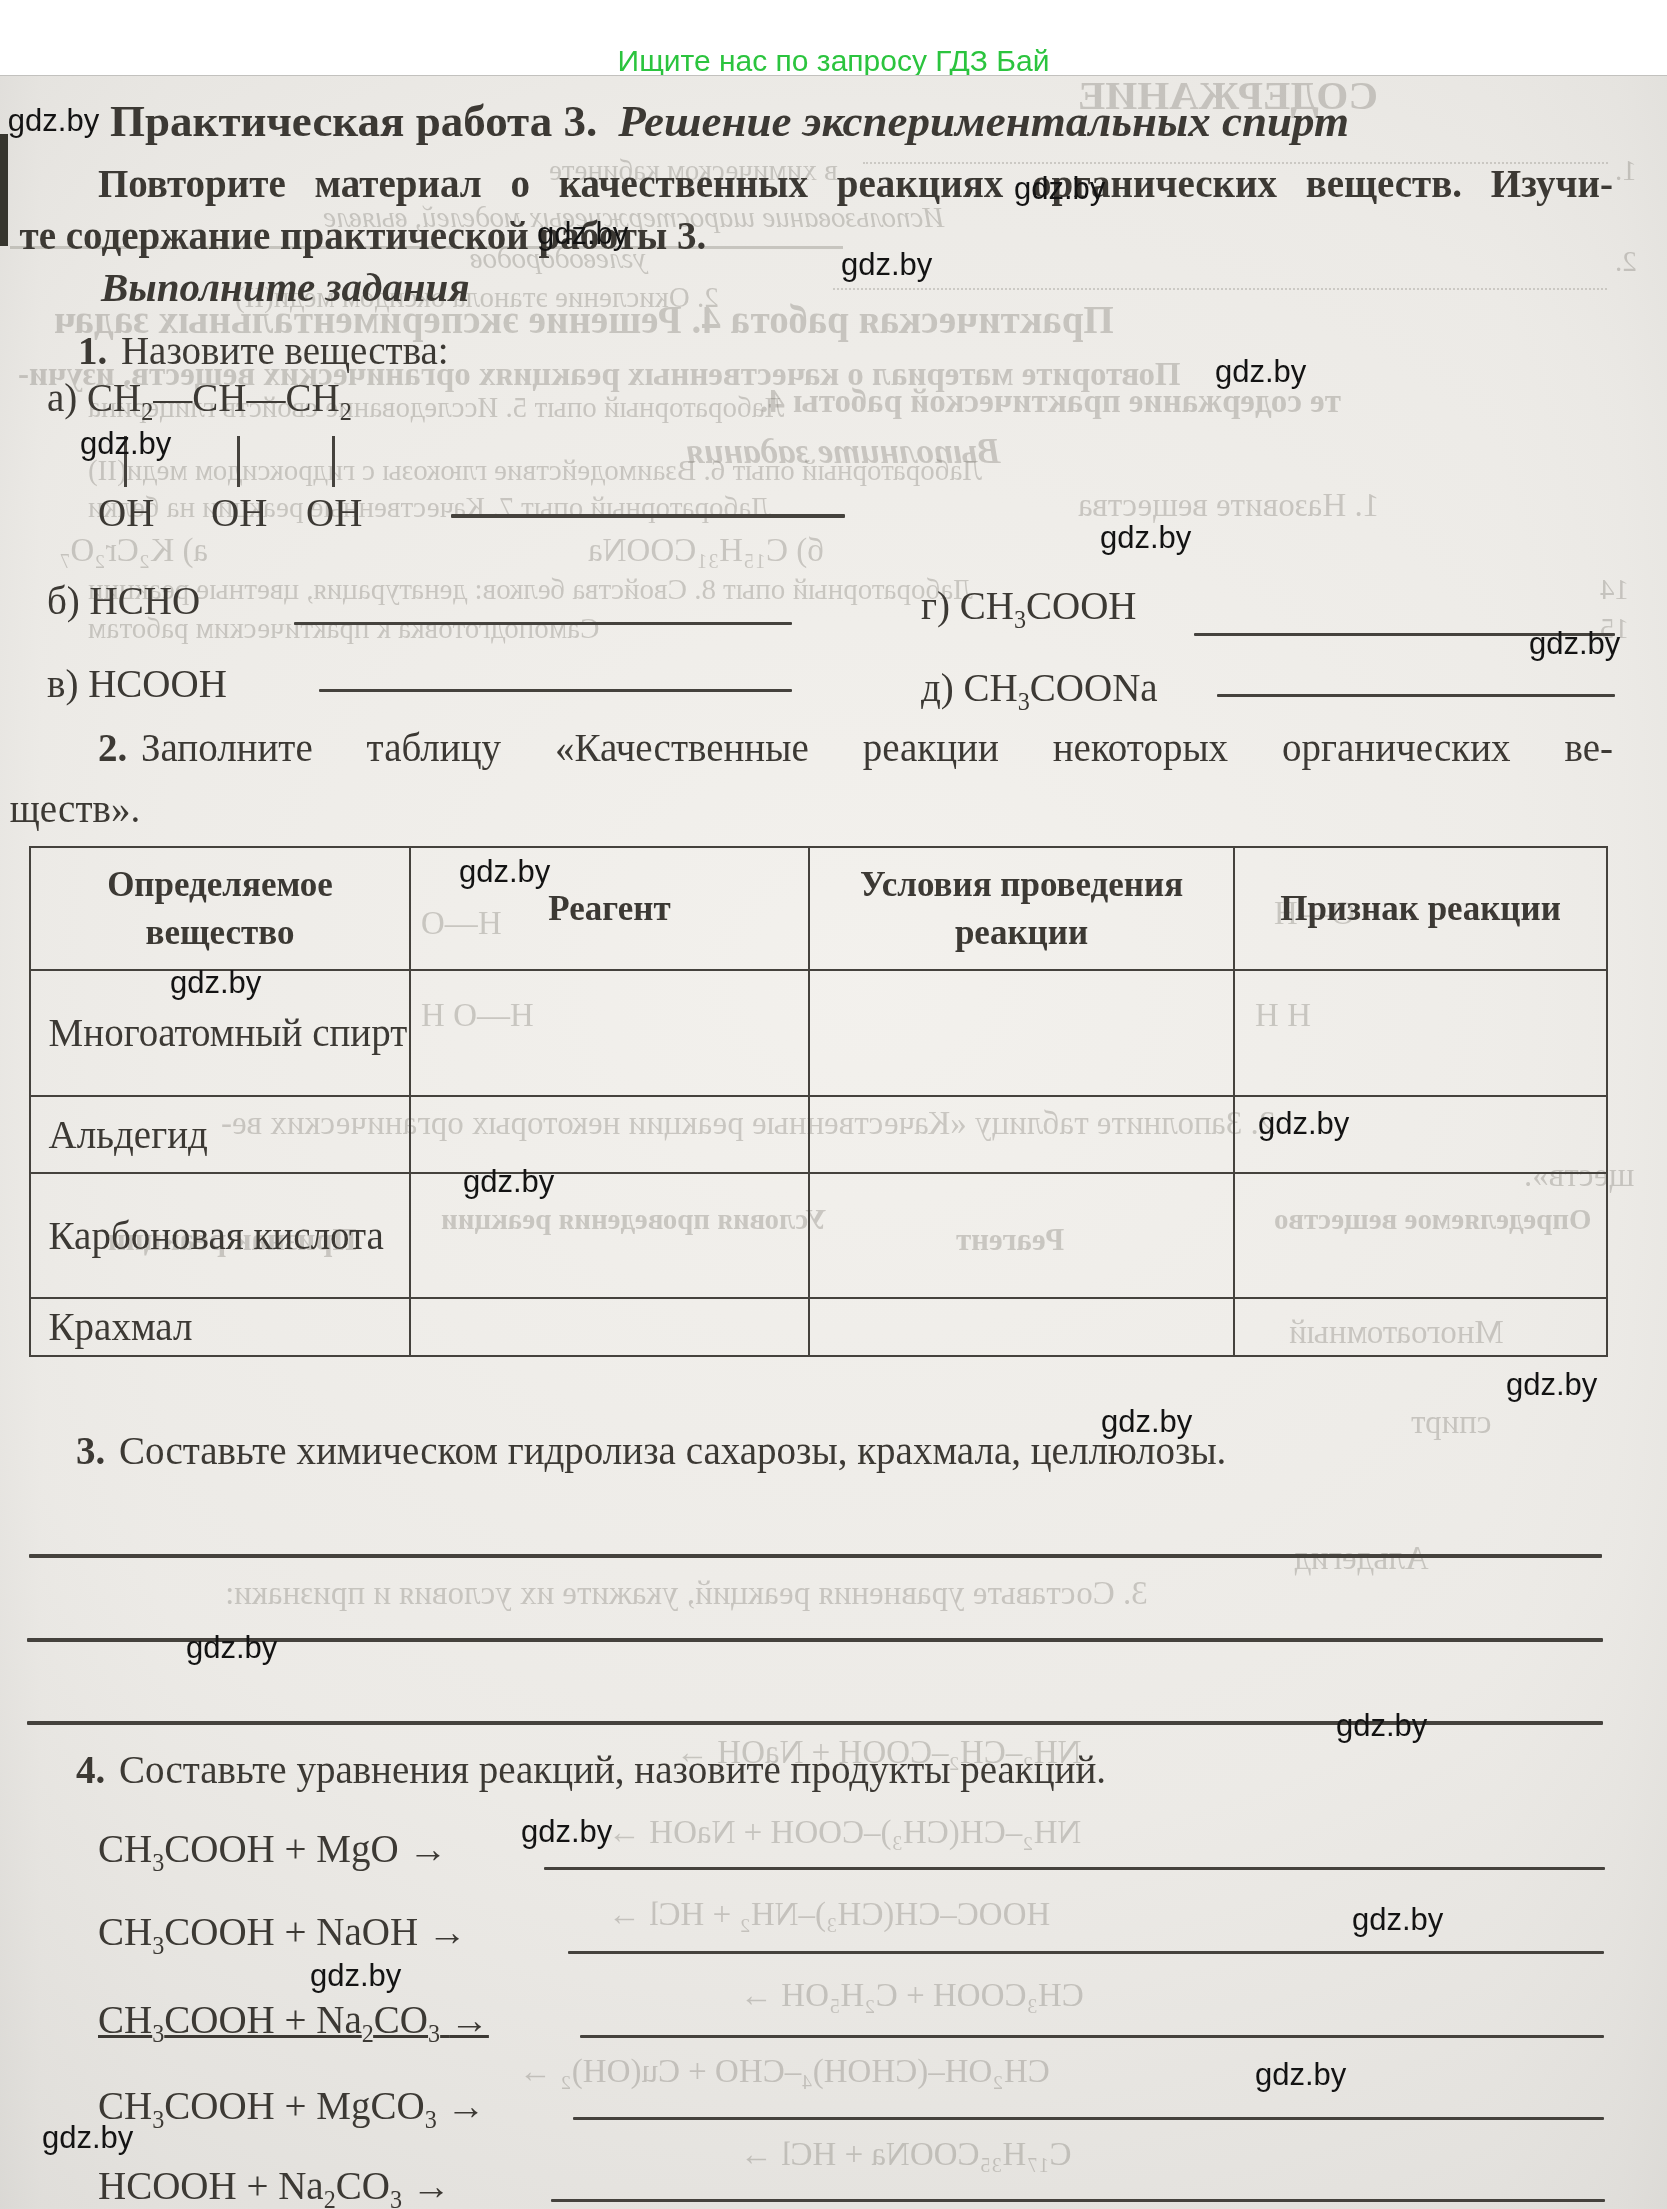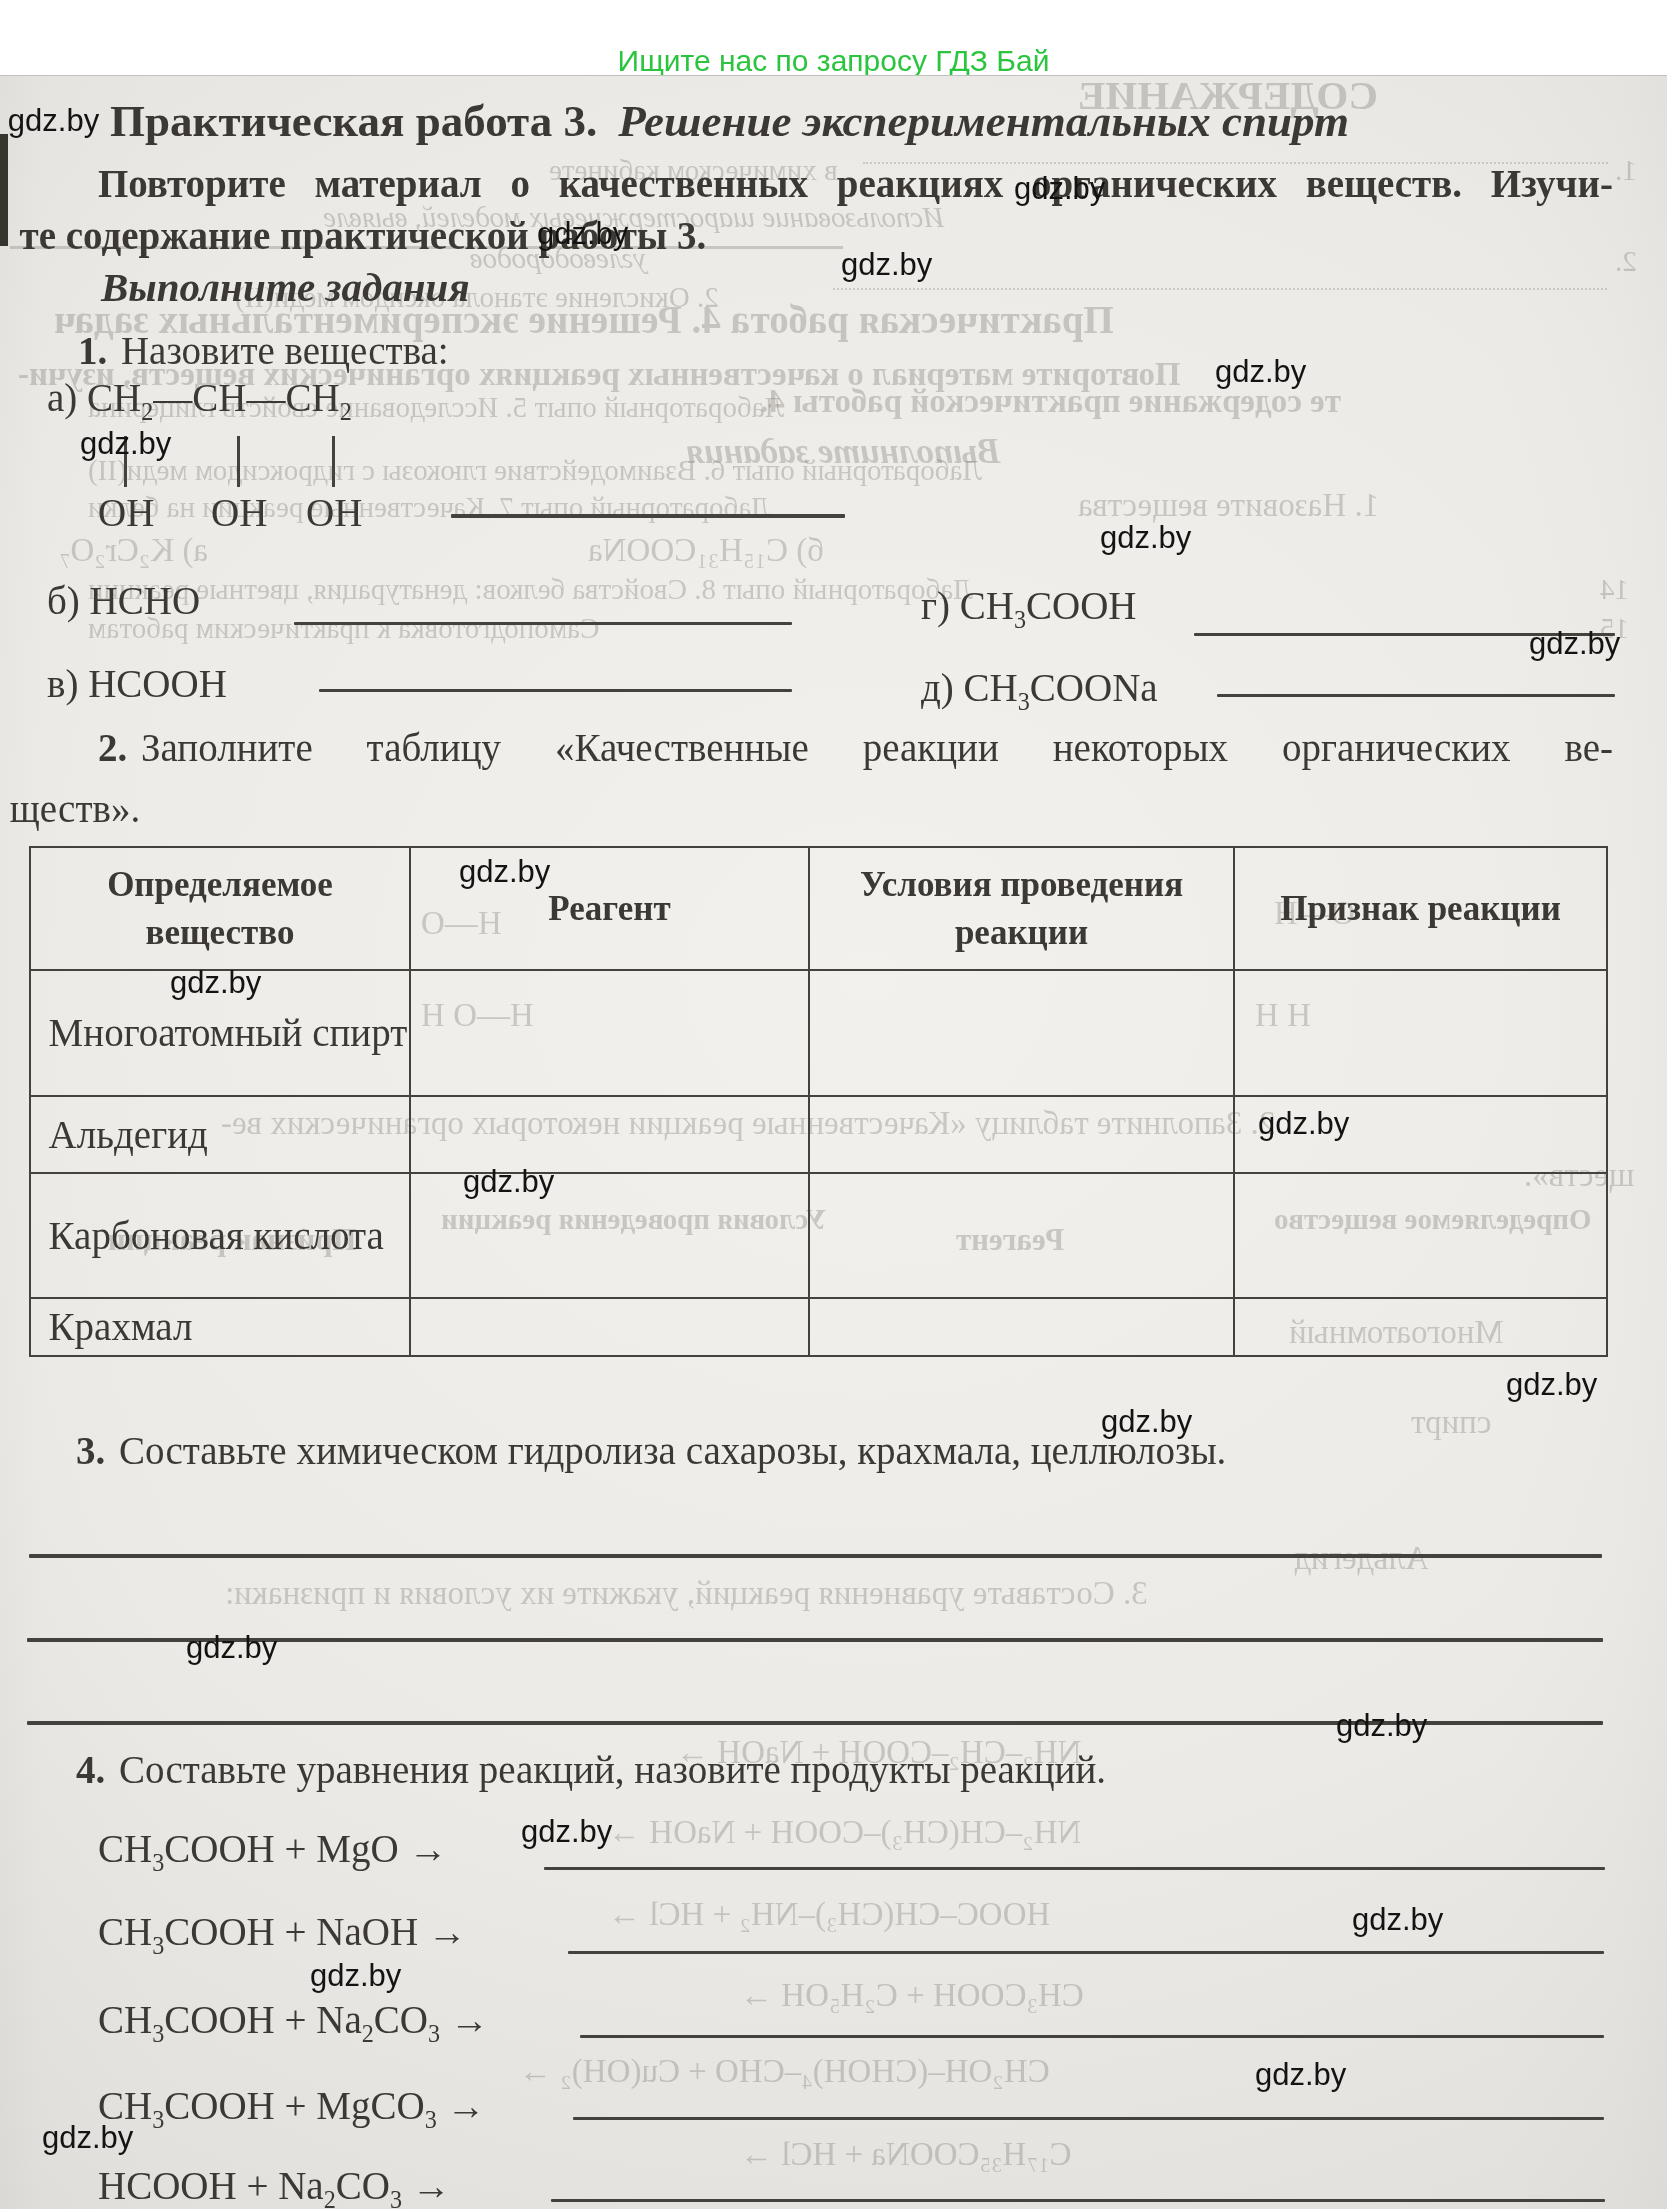--- a/index.html
+++ b/index.html
@@ -183,21 +183,21 @@
   <div class="ans-line" style="left:27.4px;top:1594px;width:1576px;height:3.9px;"></div>
   <div class="ans-line" style="left:27.4px;top:1677px;width:1576px;height:3.9px;"></div>
 
   <div class="serif t40" style="left:76px;top:1703px;">
     <span class="tasknum">4.</span><span>Составьте уравнения реакций, назовите продукты реакций.</span>
   </div>
   <div class="serif t40" style="left:98px;top:1782px;"><span>CH</span><sub>3</sub><span>COOH + MgO </span><span>→</span></div>
   <div class="ans-line" style="left:544px;top:1823px;width:1061px;"></div>
   <div class="serif t40" style="left:98px;top:1865px;"><span>CH</span><sub>3</sub><span>COOH + NaOH  </span><span>→</span></div>
   <div class="ans-line" style="left:568px;top:1907px;width:1036px;"></div>
-  <div class="serif t40" style="left:98px;top:1953px;"><span>CH</span><sub>3</sub><span>COOH + Na</span><sub>2</sub><span>CO</span><sub>3</sub><span> </span><span>→</span></div>
+  <div class="serif t40" style="left:98px;top:1953px;text-decoration:underline;"><span>CH</span><sub>3</sub><span>COOH + Na</span><sub>2</sub><span>CO</span><sub>3</sub><span> </span><span>→</span></div>
   <div class="ans-line" style="left:580px;top:1991px;width:1024px;"></div>
   <div class="serif t40" style="left:98px;top:2039px;"><span>CH</span><sub>3</sub><span>COOH + MgCO</span><sub>3</sub><span> </span><span>→</span></div>
   <div class="ans-line" style="left:573px;top:2073px;width:1031px;"></div>
   <div class="serif t40" style="left:98px;top:2119px;"><span>HCOOH + Na</span><sub>2</sub><span>CO</span><sub>3</sub><span> </span><span>→</span></div>
   <div class="ans-line" style="left:551px;top:2155px;width:1054px;"></div>
 
   <div class="abs" style="left:0;top:0;">
       <span class="wm" style="left: 7.8px; top: 59px;">gdz.by</span>
       <span class="wm" style="left: 1014px; top: 127px;">gdz.by</span>
       <span class="wm" style="left: 537px; top: 172px;">gdz.by</span>

